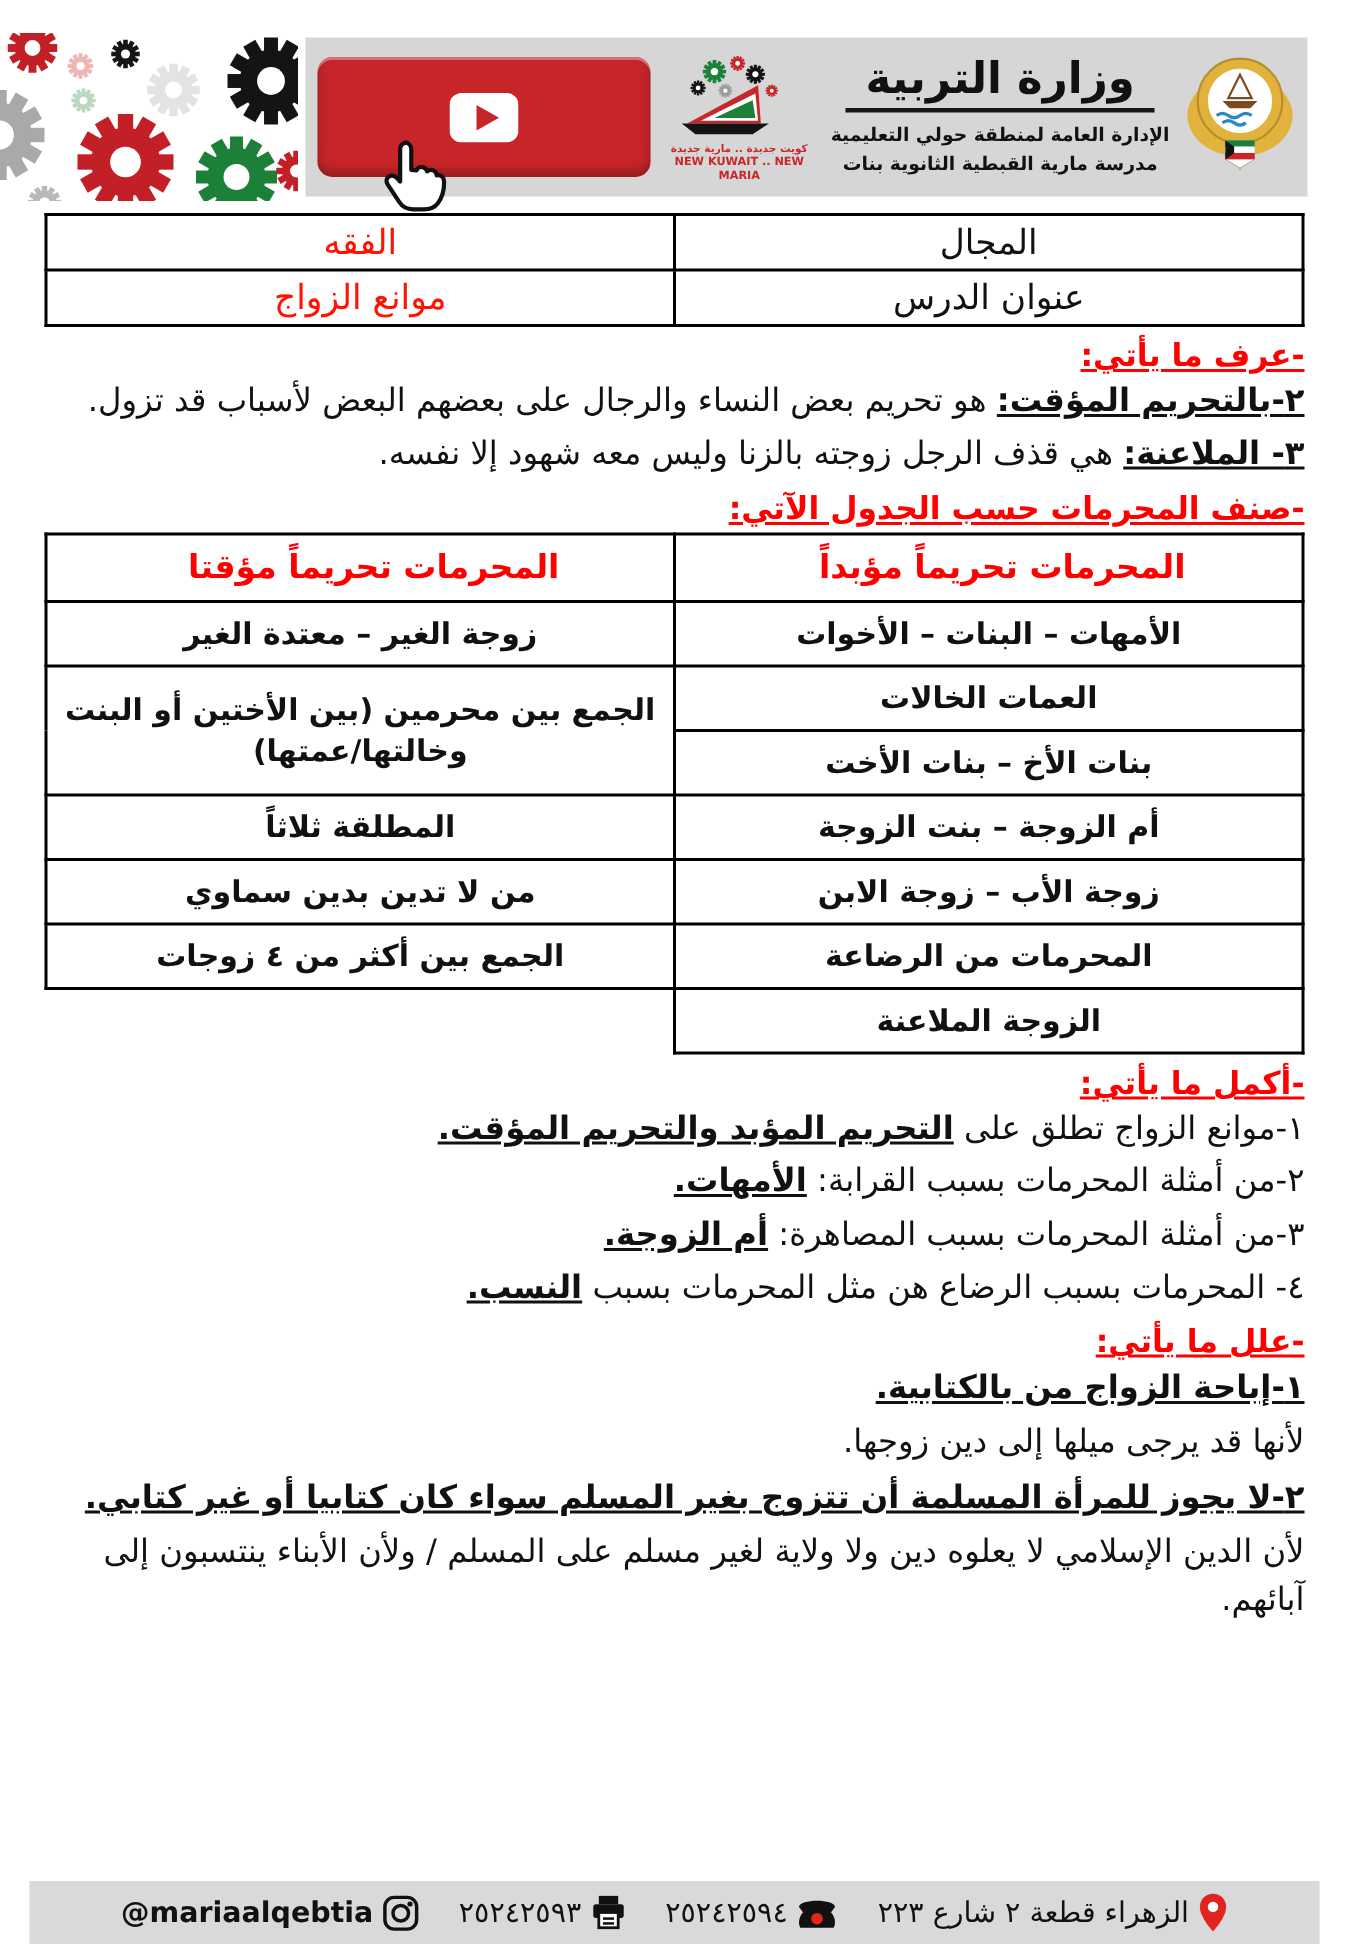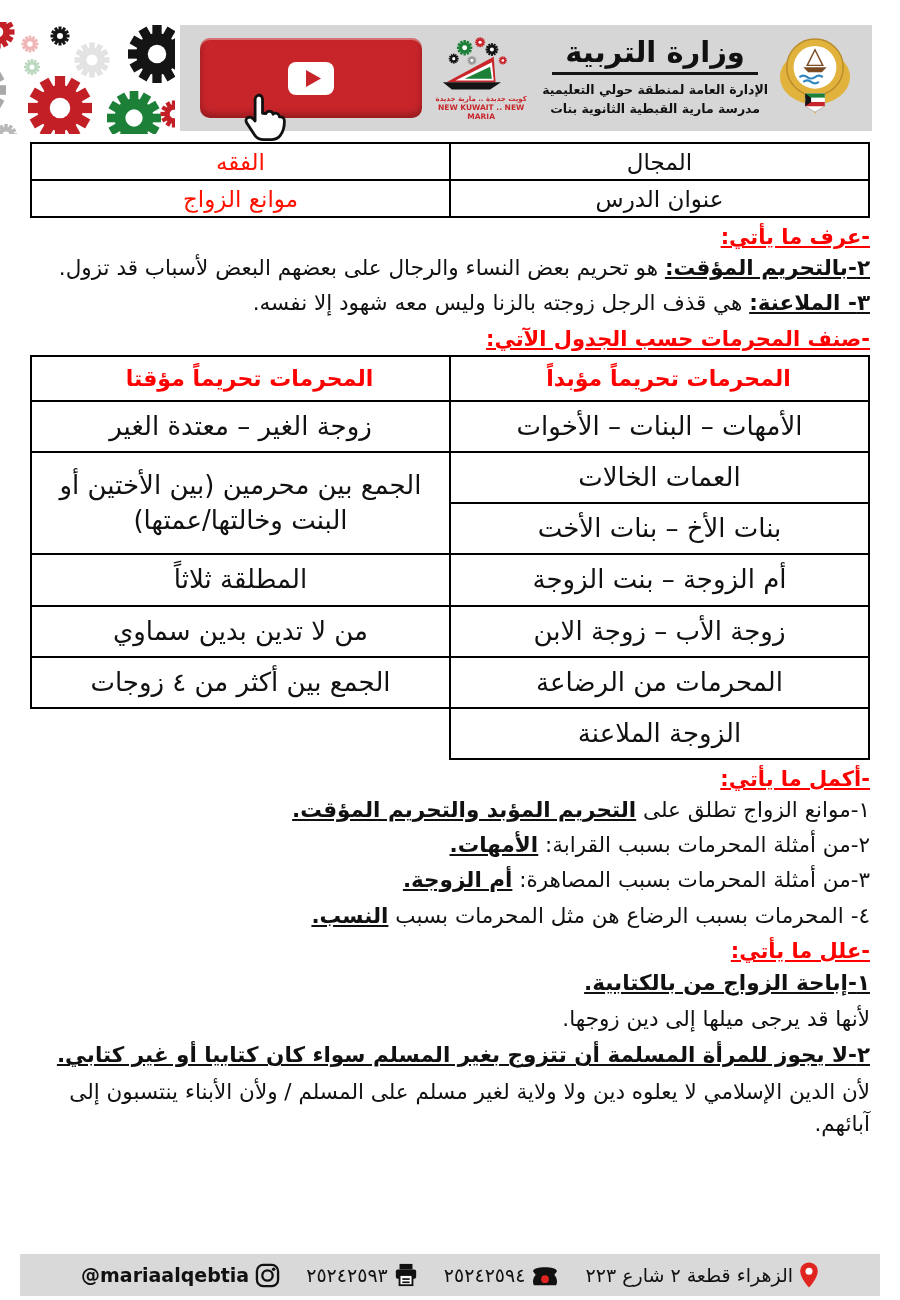--- a/index.html
+++ b/index.html
@@ -8,21 +8,21 @@
     width:900px; height:1300px; position:relative; overflow:hidden;
     font-family:"DejaVu Sans", sans-serif; direction:rtl; color:#111;
   }
   .page { width:900px; height:1300px; position:relative; background:#fff; }
 
   
   .header { margin:22px 28px 0; height:112px; display:flex; gap:5px; }
   .gears-box { flex:0 0 265px; height:112px; overflow:hidden; background:#fff; }
   .gears-box svg { display:block; }
   .strip { flex:1; height:106px; margin-top:3px; background:#d6d6d6;
-           display:flex; align-items:center; padding:0 20px; gap:8px; }
+           display:flex; align-items:center; padding:0 8px; gap:8px; }
   .emblem { flex:0 0 74px; }
   .emblem svg { display:block; }
   .ministry { flex:0 0 auto; text-align:center; padding:0 2px; }
   .m-title { font-size:29px; font-weight:bold; line-height:1.1; }
   .m-rule { height:3px; background:#151515; margin:3px 10px 6px; }
   .m-sub { font-size:12.5px; font-weight:bold; line-height:1.5; white-space:nowrap; }
   .school { flex:0 0 102px; text-align:center; }
   .school svg { width:94px; height:60px; display:block; margin:0 auto; }
   .s-ar { font-size:7px; color:#c8262b; font-weight:bold; line-height:1.2; }
   .s-en { font-size:7.5px; color:#c8262b; font-weight:bold; direction:ltr; line-height:1.2; }
@@ -42,22 +42,22 @@
   .info-table td { border:2.5px solid #000; height:37px; text-align:center;
                    font-size:23px; vertical-align:middle; }
   .info-value { color:#ff1200; }
 
   .heading { color:#fe0000; font-weight:bold; font-size:21px;
              text-decoration:underline; margin:7px 0 2px; }
   p.def, .fill p, .reasonp { font-size:21.5px; line-height:1.5; margin:3px 0; text-align:right; }
   .term, .answer { font-weight:bold; text-decoration:underline; }
 
   .classify-table { margin-top:4px; }
-  .classify-table td { border:2.5px solid #000; text-align:center; font-size:26px;
-                       padding:7px 6px; line-height:1.35; vertical-align:middle; }
+  .classify-table td { border:2.5px solid #000; text-align:center; font-size:20px;
+                       padding:7px 6px; line-height:1.35; vertical-align:middle;font-weight:bold; }
   .classify-table .hdr { color:#fe0000; font-weight:bold; font-size:22px;padding-left:24px; }
   .classify-table .empty { border:none; }
 
   .statement { font-weight:bold; text-decoration:underline; font-size:21.5px;
                margin:4px 0; line-height:1.5; text-align:right; }
 
   
   .footer { position:absolute; left:20px; right:20px; bottom:26px; height:42px;
             background:#d9d9d9; display:flex; align-items:center; justify-content:center;
             gap:10px; font-size:19px; }

